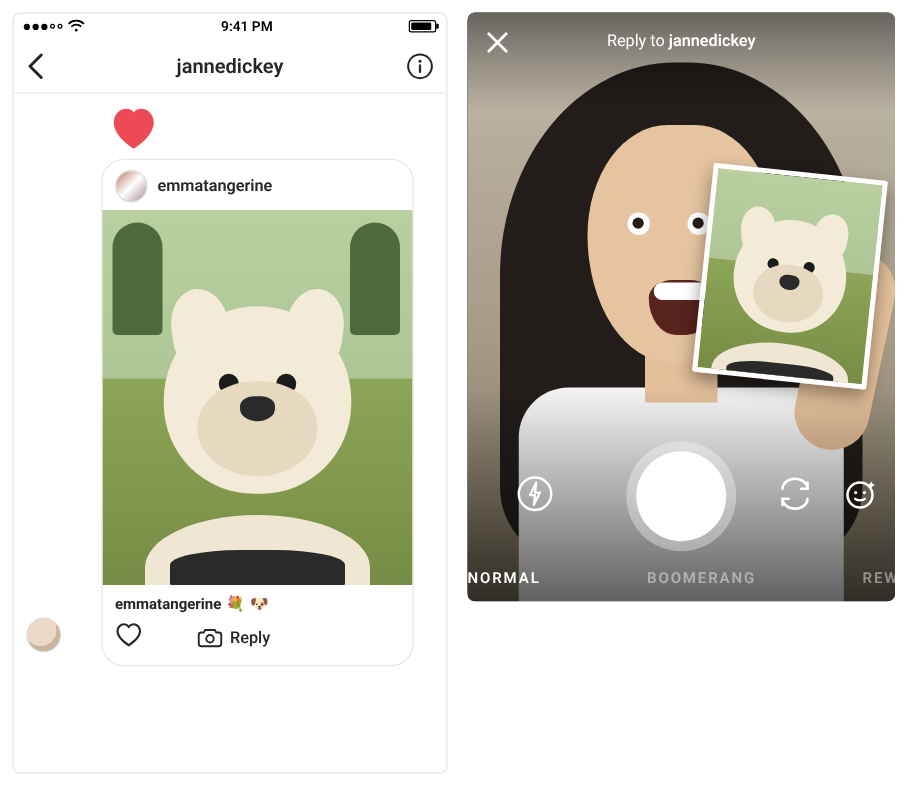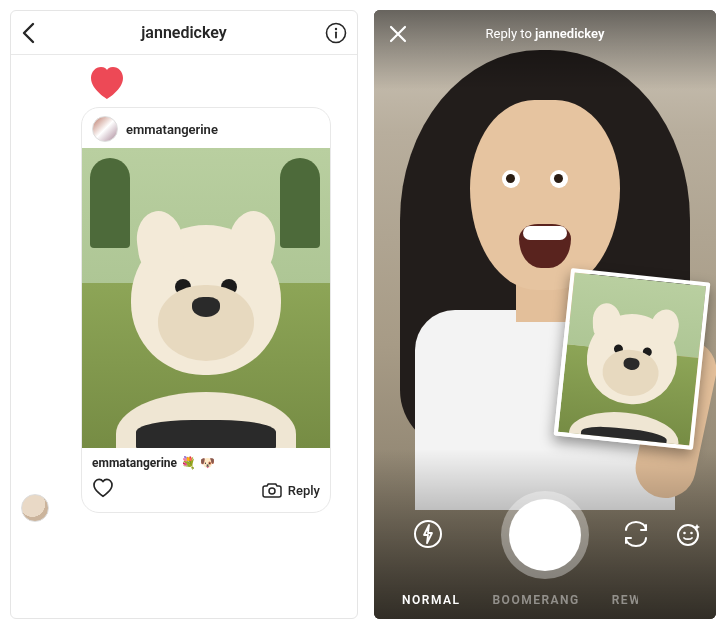--- a/index.html
+++ b/index.html
@@ -47,36 +47,36 @@
   .dog .snout { position:absolute; left:50%; bottom:14px; transform:translateX(-50%); width:96px; height:76px; background:#e7d9bf; border-radius:48% 48% 50% 50%; }
   .dog .nose { position:absolute; left:50%; bottom:58px; transform:translateX(-50%); width:28px; height:20px; background:#2a2a2a; border-radius:40% 40% 50% 50%; }
   .dog .eyeL,.dog .eyeR { position:absolute; top:54px; width:16px; height:16px; background:#1b1b1b; border-radius:50%; }
   .dog .eyeL { left:44px; } .dog .eyeR { right:44px; }
   .dog .bodyfur { position:absolute; left:50%; bottom:-30px; transform:translateX(-50%); width:180px; height:70px; background:#efe6d3; border-radius:50% 50% 10% 10% / 60% 60% 10% 10%; }
   .dog .harness { position:absolute; left:50%; bottom:-18px; transform:translateX(-50%); width:140px; height:30px; background:#2a2a2a; border-radius:40% 40% 10% 10%; }
 
   .rc-caption { padding:8px 10px 4px 10px; font-size:12px; color:#262626; display:flex; align-items:center; gap:4px;}
   .emoji-bouquet, .emoji-paw { font-size:12px; }
 
-  .rc-foot { display:flex; align-items:center; justify-content:space-between; padding:4px 10px 10px 10px;gap:44px; }
+  .rc-foot { display:flex; align-items:center; padding:4px 10px 10px 10px;gap:44px; }
   .rc-like { cursor:pointer; }
   .rc-reply { display:flex; align-items:center; gap:6px; cursor:pointer; font-size:13px; font-weight:500; color:#262626;}
   .rc-reply svg { display:block; }
 
   .foot-row { position:absolute; left:10px; bottom:96px; }
   .foot-avatar { width:28px; height:28px; border-radius:50%; background:radial-gradient(circle at 40% 35%, #e9d9c6 0 55%, #cbb49c 56% 100%); border:1px solid #ddd; }
 
   .composer { height:54px; border-top:1px solid #e8e8e8; display:flex; align-items:center; gap:10px; padding:0 10px; background:#fff; }
   .cam-btn { width:36px; height:36px; border-radius:50%; border:1px solid #9ecdf3; display:flex; align-items:center; justify-content:center; cursor:pointer; box-shadow:0 0 0 3px rgba(73,149,242,0.15);}
   .cam-btn svg { display:block; }
   .msg-input { flex:1; height:36px; border:1px solid #e0e0e0; border-radius:18px; padding:0 12px; font-size:14px; color:#999; background:#fff; }
   .composer .img-btn, .composer .like-btn { cursor:pointer; }
 
   
-  .phone-right { width:342px; height:609px; border-radius:6px; overflow:hidden; position:relative; background:#000; }
+  .phone-right { width:342px; height:471px; border-radius:6px; overflow:hidden; position:relative; background:#000; }
   .cam-bg { position:absolute; inset:0; background:linear-gradient(180deg,#cfc8bc 0%, #b8ae9d 20%, #a79b86 55%, #7b715f 100%); }
   
   .subject-hair { position:absolute; left:50%; top:40px; transform:translateX(-50%); width:290px; height:400px; background:#221d1b; border-radius:140px 140px 60px 60px / 170px 170px 60px 60px; }
   .subject-face { position:absolute; left:50%; top:90px; transform:translateX(-50%); width:150px; height:190px; background:#e6c4a0; border-radius:48% 48% 50% 50% / 52% 52% 60% 60%; }
   .subject-neck { position:absolute; left:50%; top:262px; transform:translateX(-50%); width:58px; height:50px; background:#e3bf9a; }
   .subject-shirt { position:absolute; left:50%; top:300px; transform:translateX(-50%); width:260px; height:200px; background:#f3f3f3; border-radius:40px 40px 0 0; }
   .subject-arm { position:absolute; right:10px; bottom:120px; width:60px; height:160px; background:#e3bf9a; border-radius:30px; transform:rotate(12deg); }
   .subject-eyeL,.subject-eyeR { position:absolute; top:160px; width:18px; height:18px; background:#fff; border-radius:50%; }
   .subject-eyeL { left:128px; } .subject-eyeR { left:176px; }
   .subject-eyeL::after,.subject-eyeR::after { content:''; position:absolute; left:4px; top:4px; width:9px; height:9px; background:#2a1d14; border-radius:50%; }
@@ -104,33 +104,55 @@
   .close-x { position:absolute; top:14px; left:14px; cursor:pointer; }
   .reply-to { position:absolute; top:16px; left:0; right:0; text-align:center; font-size:13px; color:#fff; }
   .reply-to .uname { font-weight:600; }
 
   .cam-controls { position:absolute; left:0; right:0; bottom:48px; display:flex; align-items:center; justify-content:space-between; padding:0 24px; }
   .cam-side { width:60px; display:flex; justify-content:center; }
   .cam-side button { background:none; border:none; cursor:pointer; }
   .shutter { width:72px; height:72px; border-radius:50%; background:#fff; border:none; cursor:pointer; box-shadow:0 0 0 8px rgba(255,255,255,0.35); }
   .right-icons { display:flex; gap:24px; }
 
-  .mode-strip { position:absolute; left:0; right:0; bottom:12px; display:flex; justify-content:flex-start; gap:32px; font-size:12px; letter-spacing:1.5px; color:rgba(255,255,255,0.45); font-weight:600;padding-left:28px; }
+  .mode-strip { position:absolute; left:0; right:0; bottom:12px; display:flex; justify-content:space-between; gap:32px; font-size:12px; letter-spacing:1.5px; color:rgba(255,255,255,0.45); font-weight:600; }
   .mode-strip .active { color:#fff; }
   .mode-strip .cut { overflow:hidden; text-align:left; width:26px; }
 
   svg { overflow:visible; }
 </style>
 </head>
 <body>
 
 <div class="stage">
 
   <div class="phone-left">
 
+    <div class="status-bar">
+      <div class="sb-left">
+        <span class="dot-row">
+          <span></span>
+            <span></span>
+            <span></span>
+            <span class="open"></span>
+            <span class="open"></span>
+        </span>
+        <span class="wifi">
+          <svg width="14" height="10" viewBox="0 0 14 10">
+              <path d="M7 9.2a1.1 1.1 0 1 0 0-2.2 1.1 1.1 0 0 0 0 2.2zM3.6 5.7a5 5 0 0 1 6.8 0l1-1a6.4 6.4 0 0 0-8.8 0l1 1zM1.4 3.5a8.2 8.2 0 0 1 11.2 0l1-1a9.6 9.6 0 0 0-13.2 0l1 1z" fill="#000"></path>
+            </svg>
+        </span>
+      </div>
+      <div>9:41 PM</div>
+      <div class="sb-right">
+        <span class="battery">
+            <span class="fill"></span>
+          </span>
+      </div>
+    </div>
 
     <div class="nav-bar">
       <div class="back-btn">
         <svg width="14" height="22" viewBox="0 0 14 22">
             <path d="M12 2 3 11l9 9" stroke="#262626" stroke-width="2.4" fill="none" stroke-linecap="round" stroke-linejoin="round"></path>
           </svg>
       </div>
       <div class="nav-title">jannedickey</div>
       <div class="info-btn">
         <svg width="22" height="22" viewBox="0 0 22 22">

